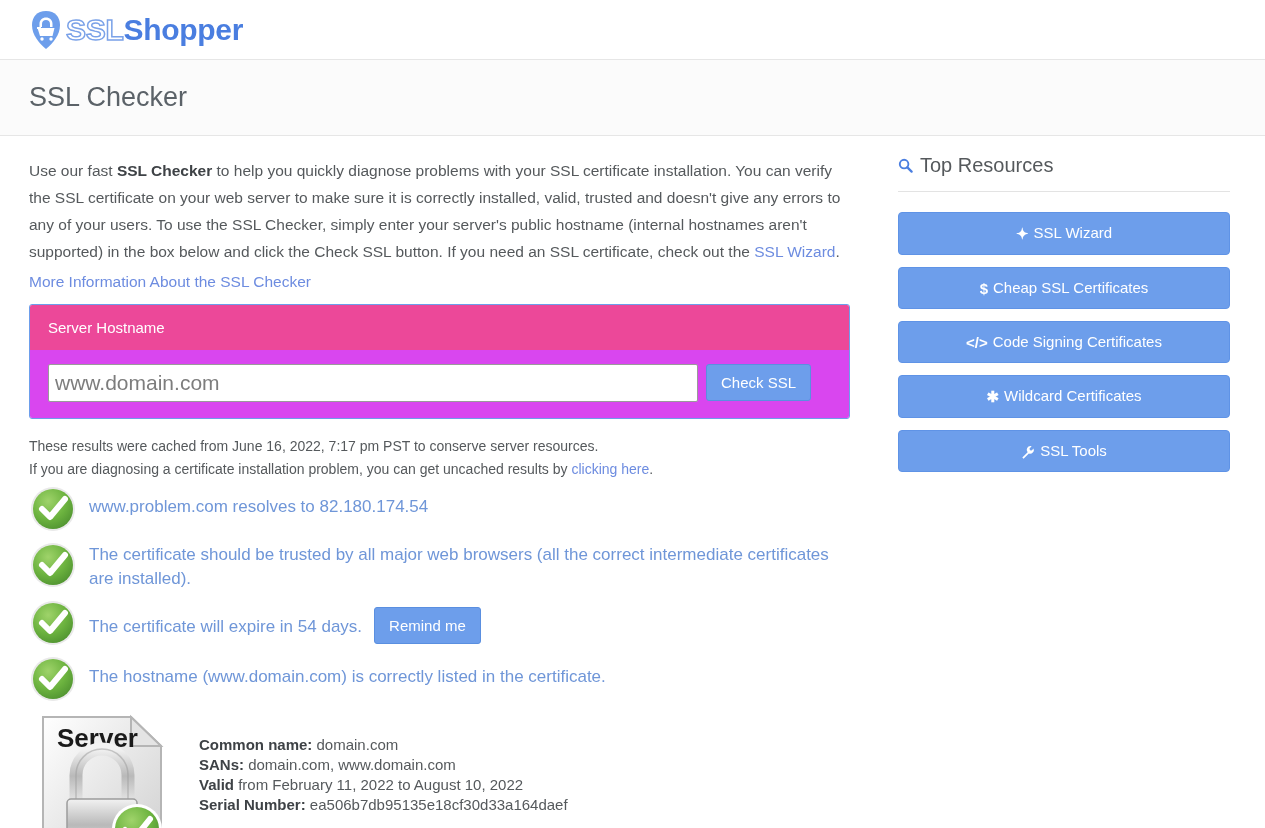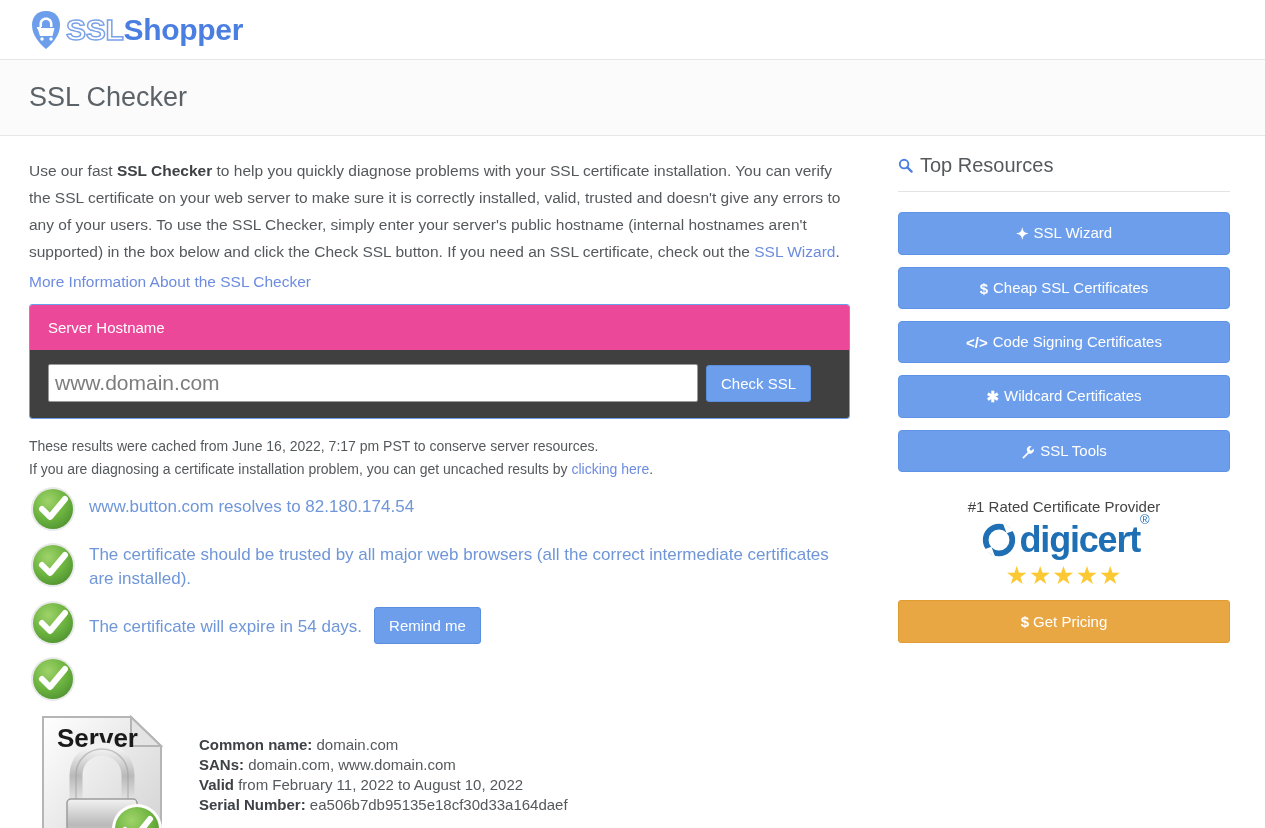--- a/index.html
+++ b/index.html
@@ -113,24 +113,24 @@
     overflow: hidden;
     margin-bottom: 16px;
   }
   .panel-head {
     background: #ec4899;
     color: #ffffff;
     font-size: 15px;
     padding: 14px 0 14px 18px;
   }
   .panel-body {
-    background: #404040;
+    background: #d946ef;
     padding: 14px 15px 16px 18px;
     display: flex;
-    align-items: flex-end;
+    align-items: flex-start;
   }
   .host-input {
     flex: none;
     width: 650px;
     height: 38px;
     box-sizing: border-box;
     font-size: 21px;
     font-family: "Liberation Sans", sans-serif;
     color: #555;
     padding: 2px 6px;
@@ -340,21 +340,21 @@
           <radialGradient id="gA" cx="38%" cy="30%" r="78%">
             <stop offset="0%" stop-color="#9fd36a"></stop>
               <stop offset="58%" stop-color="#6cb33f"></stop>
               <stop offset="100%" stop-color="#4e9130"></stop>
           </radialGradient>
         </defs>
         <circle cx="24" cy="24" r="22" fill="#e9e9e9"></circle>
         <circle cx="24" cy="24" r="20" fill="url(#gA)"></circle>
         <path d="M13 24 L21 32 L36 14" stroke="#ffffff" stroke-width="6" fill="none" stroke-linecap="round" stroke-linejoin="round"></path>
       </svg>
-      <div class="result-text">www.button.com resolves to 82.180.174.54</div>
+      <div class="result-text">www.problem.com resolves to 82.180.174.54</div>
     </div>
 
     <div class="result-row">
       <svg class="check-icon" viewBox="0 0 48 48">
         <circle cx="24" cy="24" r="22" fill="#e9e9e9"></circle>
         <circle cx="24" cy="24" r="20" fill="url(#gA)"></circle>
         <path d="M13 24 L21 32 L36 14" stroke="#ffffff" stroke-width="6" fill="none" stroke-linecap="round" stroke-linejoin="round"></path>
       </svg>
       <div class="result-text two-line">The certificate should be trusted by all major web browsers (all the correct intermediate certificates are installed).</div>
     </div>
@@ -367,20 +367,21 @@
       </svg>
       <div class="result-text"><span>The certificate will expire in 54 days.</span><button class="btn-blue remind-btn">Remind me</button></div>
     </div>
 
     <div class="result-row">
       <svg class="check-icon" viewBox="0 0 48 48">
         <circle cx="24" cy="24" r="22" fill="#e9e9e9"></circle>
         <circle cx="24" cy="24" r="20" fill="url(#gA)"></circle>
         <path d="M13 24 L21 32 L36 14" stroke="#ffffff" stroke-width="6" fill="none" stroke-linecap="round" stroke-linejoin="round"></path>
       </svg>
+      <div class="result-text">The hostname (www.domain.com) is correctly listed in the certificate.</div>
     </div>
 
     
     <div class="cert-block">
       <svg class="cert-icon" viewBox="0 0 142 150">
         <defs>
           <linearGradient id="pg" x1="0" y1="0" x2="1" y2="1">
             <stop offset="0%" stop-color="#ffffff"></stop>
               <stop offset="100%" stop-color="#cfcfcf"></stop>
           </linearGradient>
@@ -425,27 +426,14 @@
     </div>
 
     <button class="side-btn"><span class="bi">✦</span><span>SSL Wizard</span></button>
     <button class="side-btn"><span class="bi">$</span><span>Cheap SSL Certificates</span></button>
     <button class="side-btn"><span class="bi">&lt;/&gt;</span><span>Code Signing Certificates</span></button>
     <button class="side-btn"><span class="bi">✱</span><span>Wildcard Certificates</span></button>
     <button class="side-btn"><span class="bi"><svg width="14" height="14" viewBox="0 0 16 16" style="vertical-align:-2px">
             <path d="M11.6 1.2a4.3 4.3 0 0 0-4 7.1L1.5 14.4l1.4 1.4 6.1-6.1a4.3 4.3 0 0 0 5.4-5.6l-2.3 2.3-1.9-.5-.5-1.9 2.3-2.3a4.3 4.3 0 0 0-.4-.5z" fill="#ffffff"></path>
           </svg></span><span>SSL Tools</span></button>
 
-    <div class="promo">
-      <div class="promo-title">#1 Rated Certificate Provider</div>
-      <div class="digicert">
-        <svg width="38" height="38" viewBox="0 0 40 40" style="margin-right:2px">
-          <path d="M20 3 A17 17 0 1 0 37 20 A17 17 0 0 0 20 3 Z M20 9 A11 11 0 1 1 9 20 A11 11 0 0 1 20 9 Z" fill="#1f6fb5"></path>
-          <path d="M24 2 L36 10 L28 13 Z" fill="#ffffff"></path>
-          <path d="M16 38 L4 30 L12 27 Z" fill="#ffffff"></path>
-        </svg>
-        <span class="digicert-text"><span>digicert</span><sup>®</sup></span>
-      </div>
-      <div class="stars">★★★★★</div>
-      <button class="btn-orange"><span class="bi">$</span><span>Get Pricing</span></button>
-    </div>
   </div>
 </div>
 
 </body></html>

